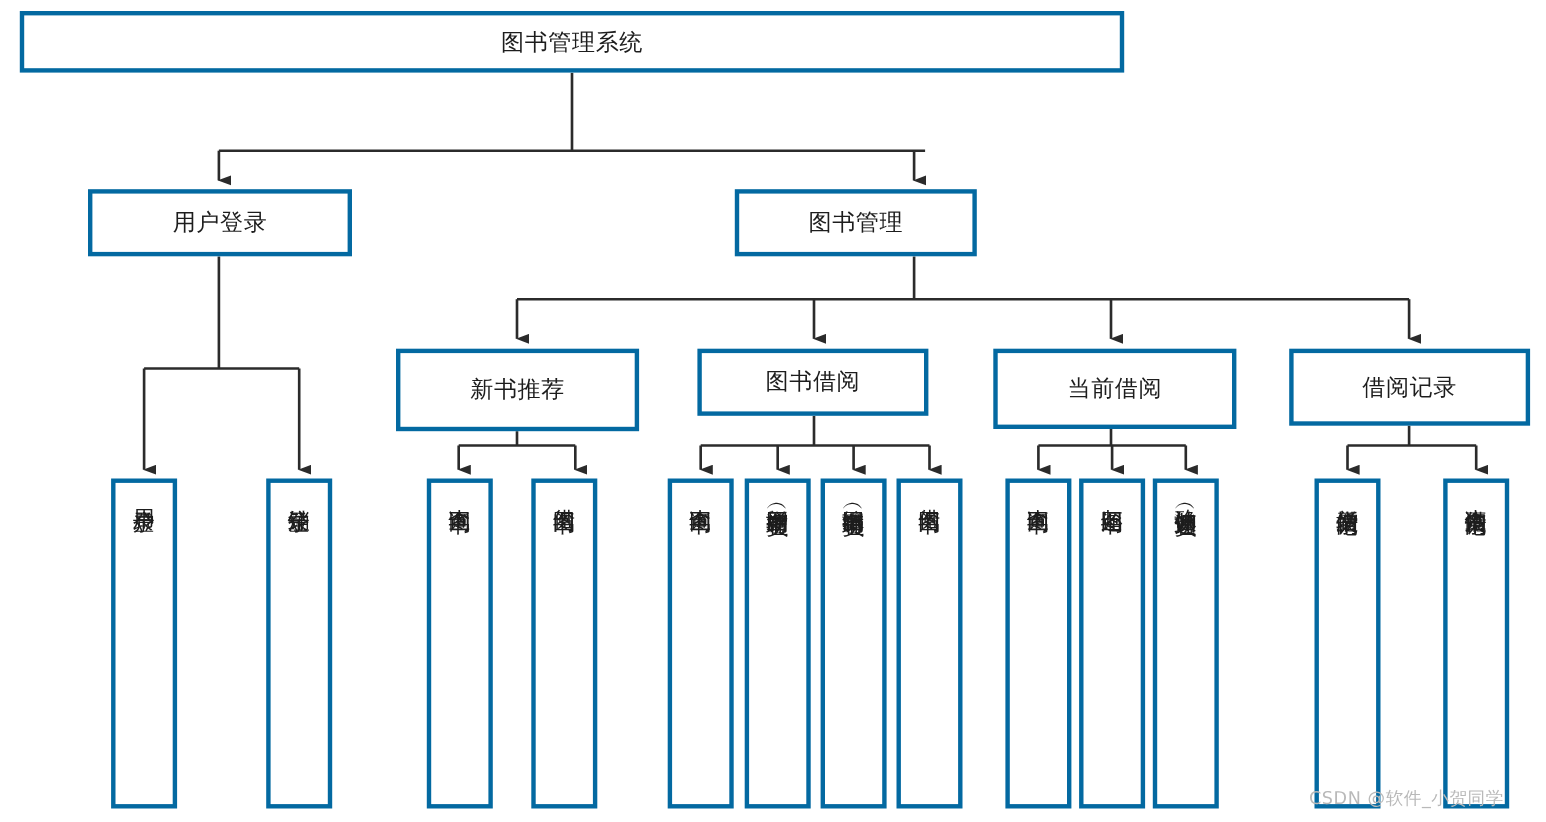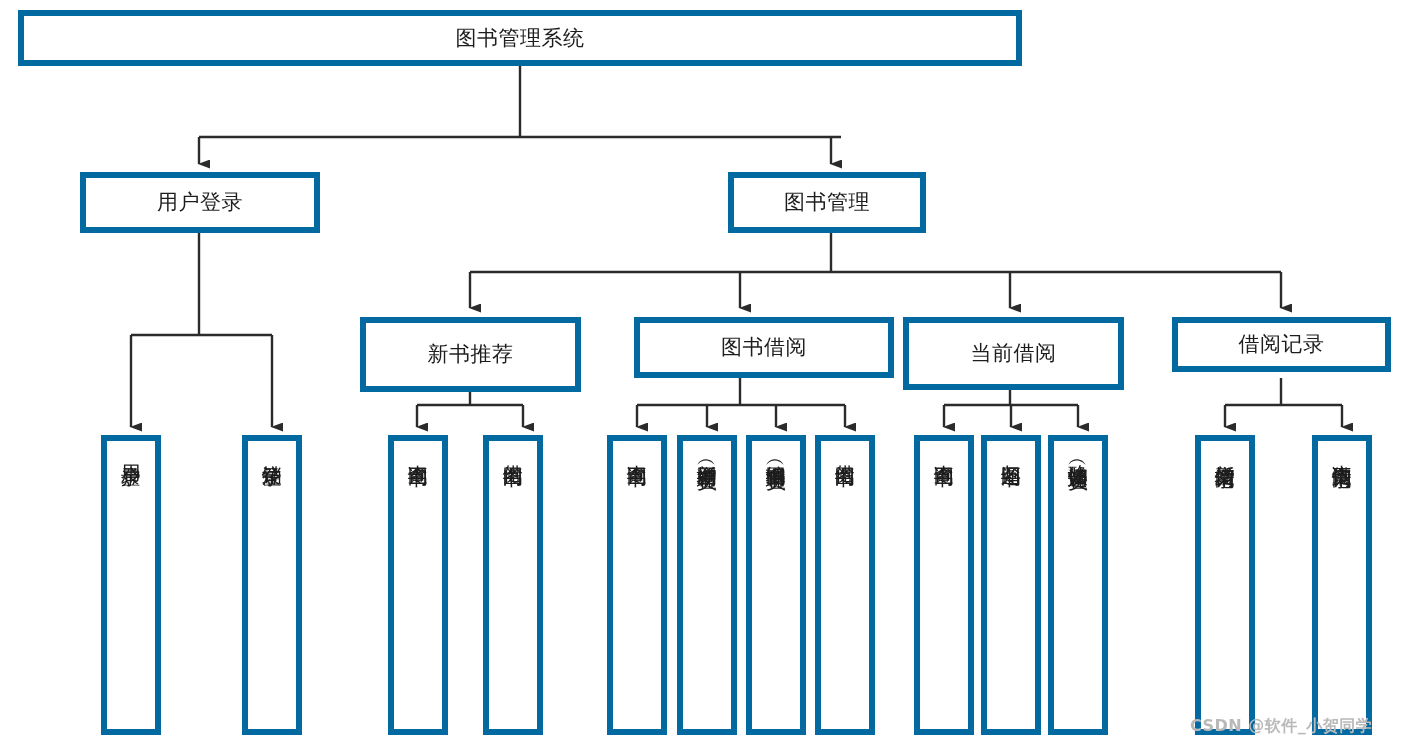--- a/index.html
+++ b/index.html
@@ -17,21 +17,21 @@
   }
   svg.wires{
     position:absolute;
     left:0; top:0;
     width:1405px; height:747px;
     pointer-events:none;
   }
   .node{
     position:absolute;
     box-sizing:border-box;
-    border:6px solid #0369a1;
+    border:4px solid #0369a1;
     background:#ffffff;
     display:flex;
     align-items:center;
     justify-content:center;
     text-align:center;
   }
   .node .lbl{
     font-size:21px;
     line-height:1.25;
     letter-spacing:0.5px;
@@ -115,34 +115,34 @@
     </g>
   </svg>
 
   <div class="node" style="left:18px; top:10px; width:1004px; height:56px;">
     <span class="lbl">图书管理系统</span>
   </div>
 
   <div class="node" style="left:80px; top:172px; width:240px; height:61px;">
     <span class="lbl">用户登录</span>
   </div>
-  <div class="node" style="left:728px; top:172px; width:198px; height:61px;justify-content:center;">
+  <div class="node" style="left:668px; top:172px; width:220px; height:61px;justify-content:center;">
     <span class="lbl">图书管理</span>
   </div>
 
   <div class="node" style="left:360px; top:317px; width:221px; height:75px;">
     <span class="lbl">新书推荐</span>
   </div>
-  <div class="node" style="left:634px; top:317px; width:260px; height:61px;">
+  <div class="node" style="left:634px; top:317px; width:210px; height:61px;">
     <span class="lbl">图书借阅</span>
   </div>
   <div class="node" style="left:903px; top:317px; width:221px; height:73px;">
     <span class="lbl">当前借阅</span>
   </div>
-  <div class="node" style="left:1172px; top:317px; width:219px; height:55px;">
+  <div class="node" style="left:1172px; top:317px; width:219px; height:70px;">
     <span class="lbl">借阅记录</span>
   </div>
 
   <div class="node vertical" style="left:101px; top:435px; width:60px; height:300px;">
     <span class="lbl">用户登录</span>
   </div>
   <div class="node vertical" style="left:242px; top:435px; width:60px; height:300px;">
     <span class="lbl">注销登录</span>
   </div>
 
@@ -176,15 +176,15 @@
     <span class="lbl">确认归还（管理员）</span>
   </div>
 
   <div class="node vertical" style="left:1195px; top:435px; width:60px; height:300px;">
     <span class="lbl">新增借阅记录</span>
   </div>
   <div class="node vertical" style="left:1312px; top:435px; width:60px; height:300px;">
     <span class="lbl">查询借阅记录</span>
   </div>
 
-  <div class="watermark" style="left:1190px; top:716px;font-weight:bold;">CSDN @软件_小贺同学</div>
+  <div class="watermark" style="left:1190px; top:716px;">CSDN @软件_小贺同学</div>
 
 </div>
 
 </body></html>

